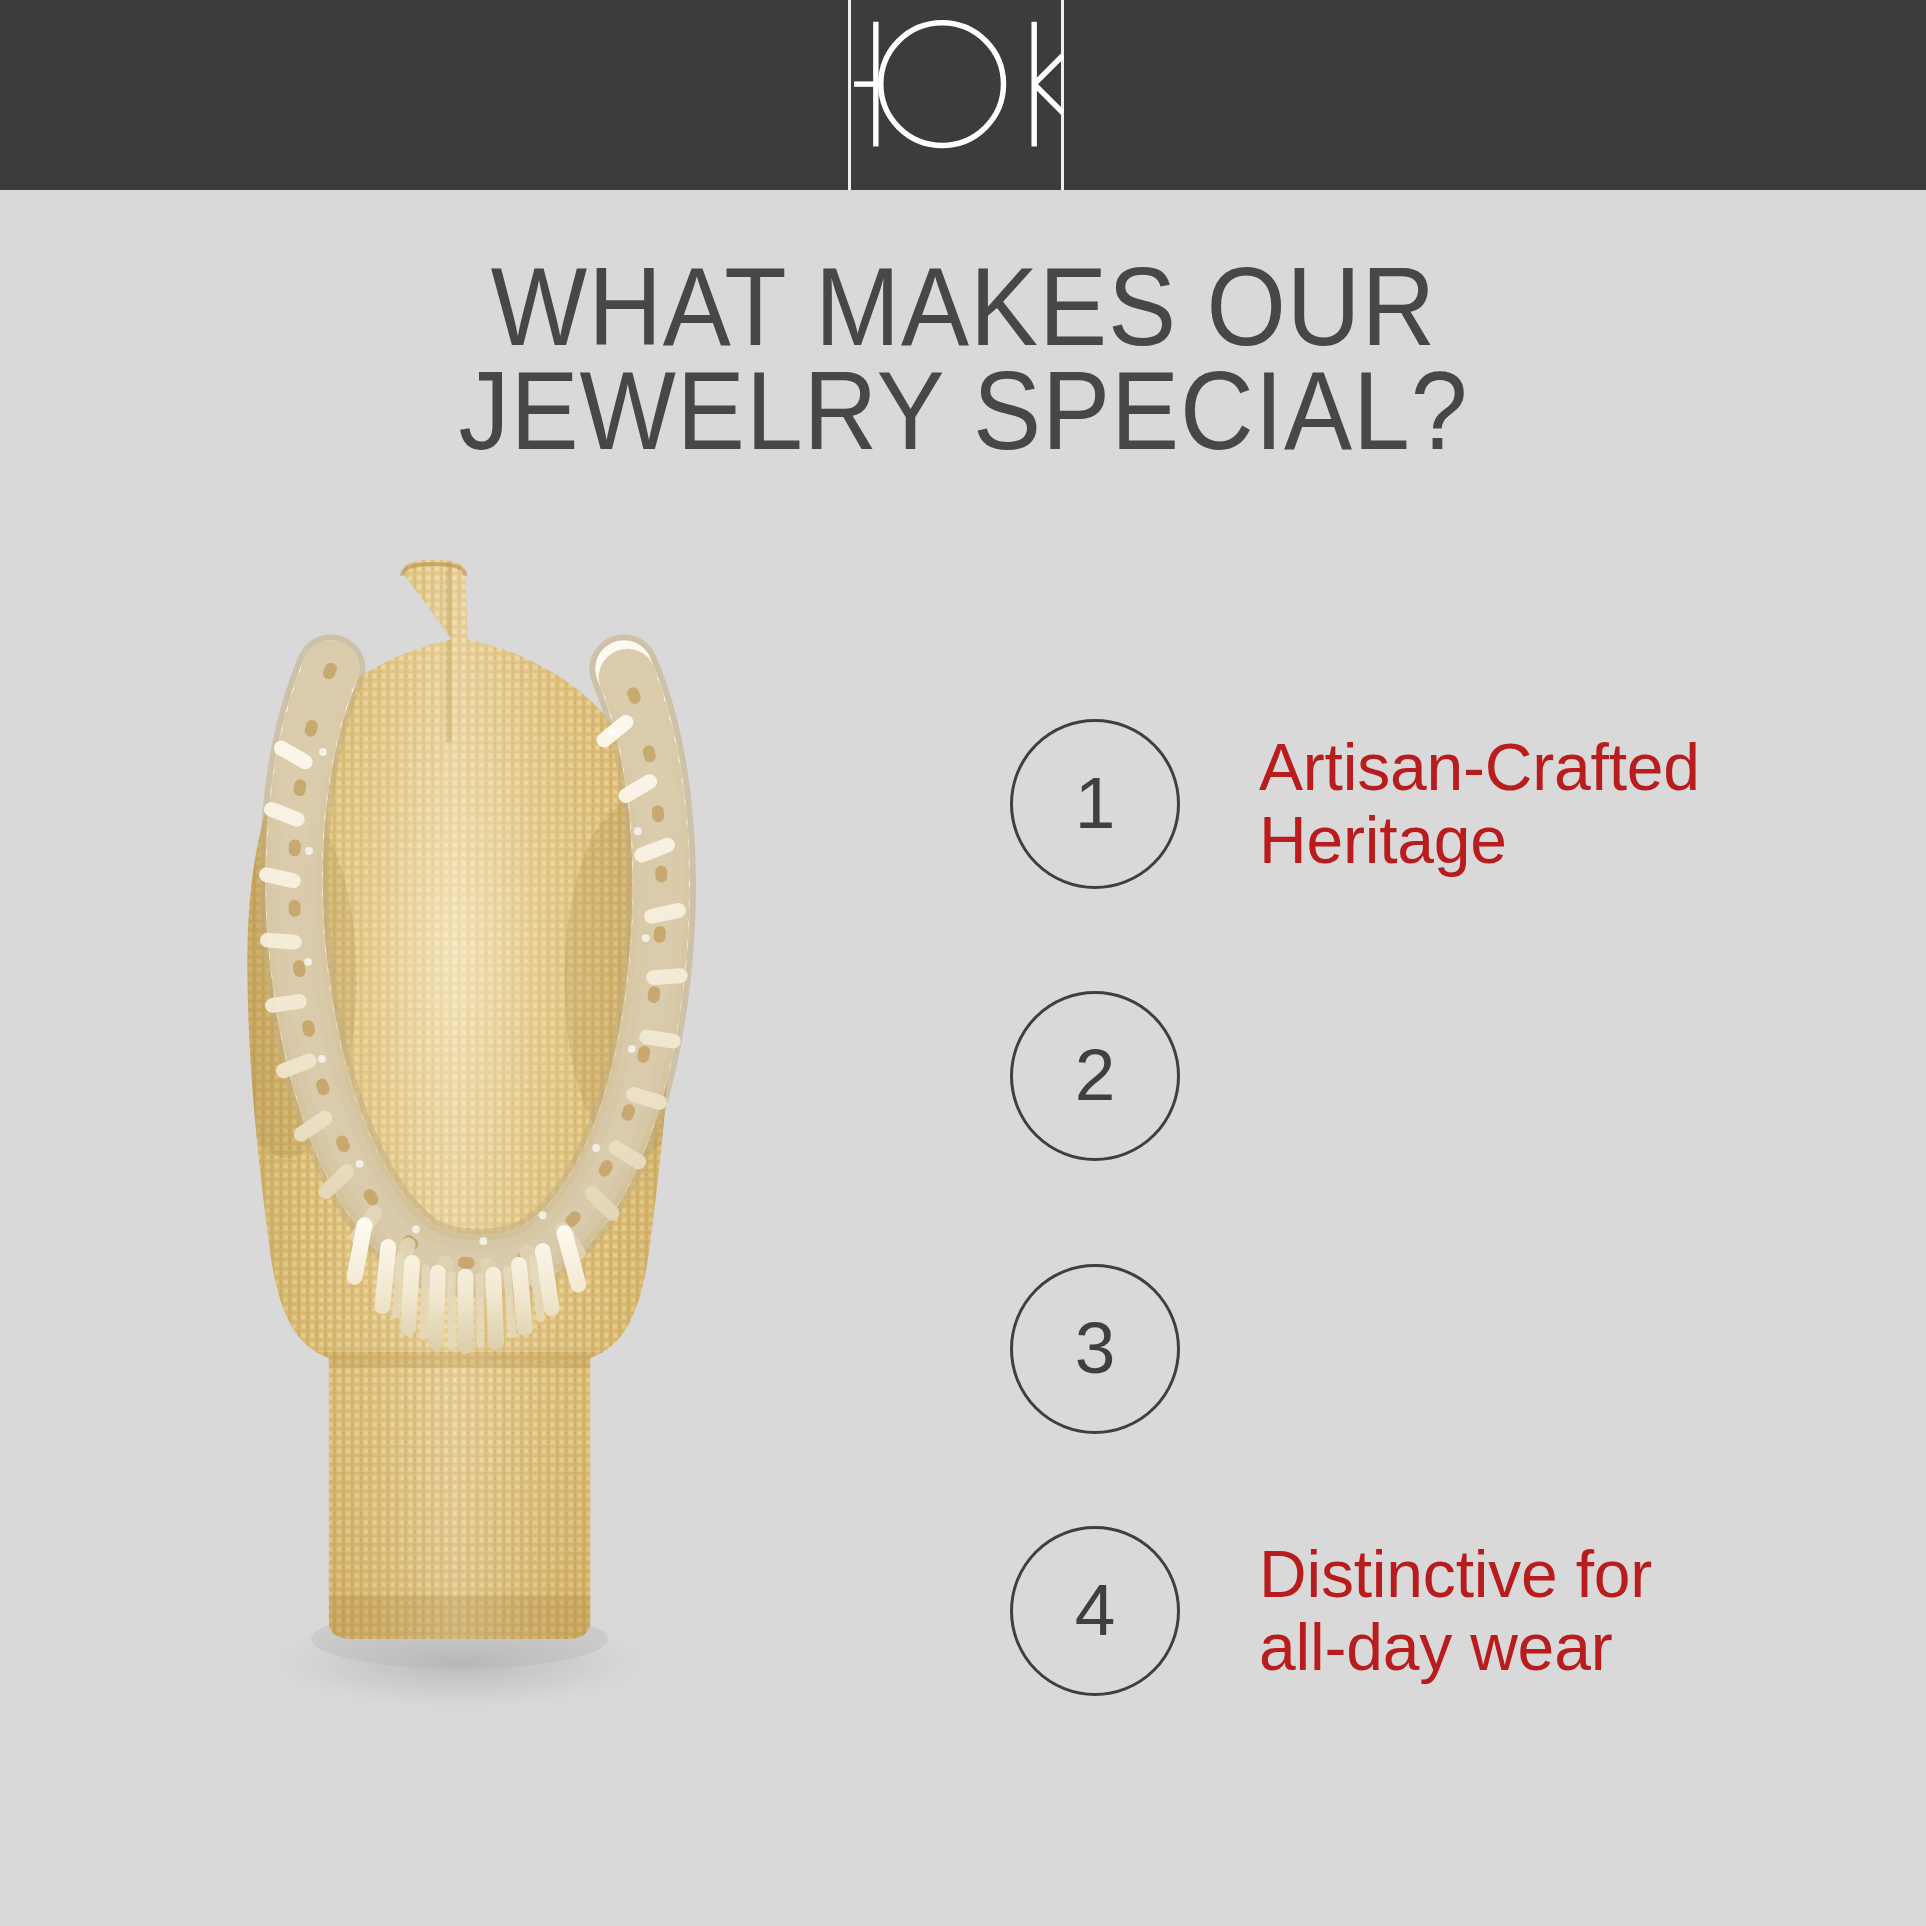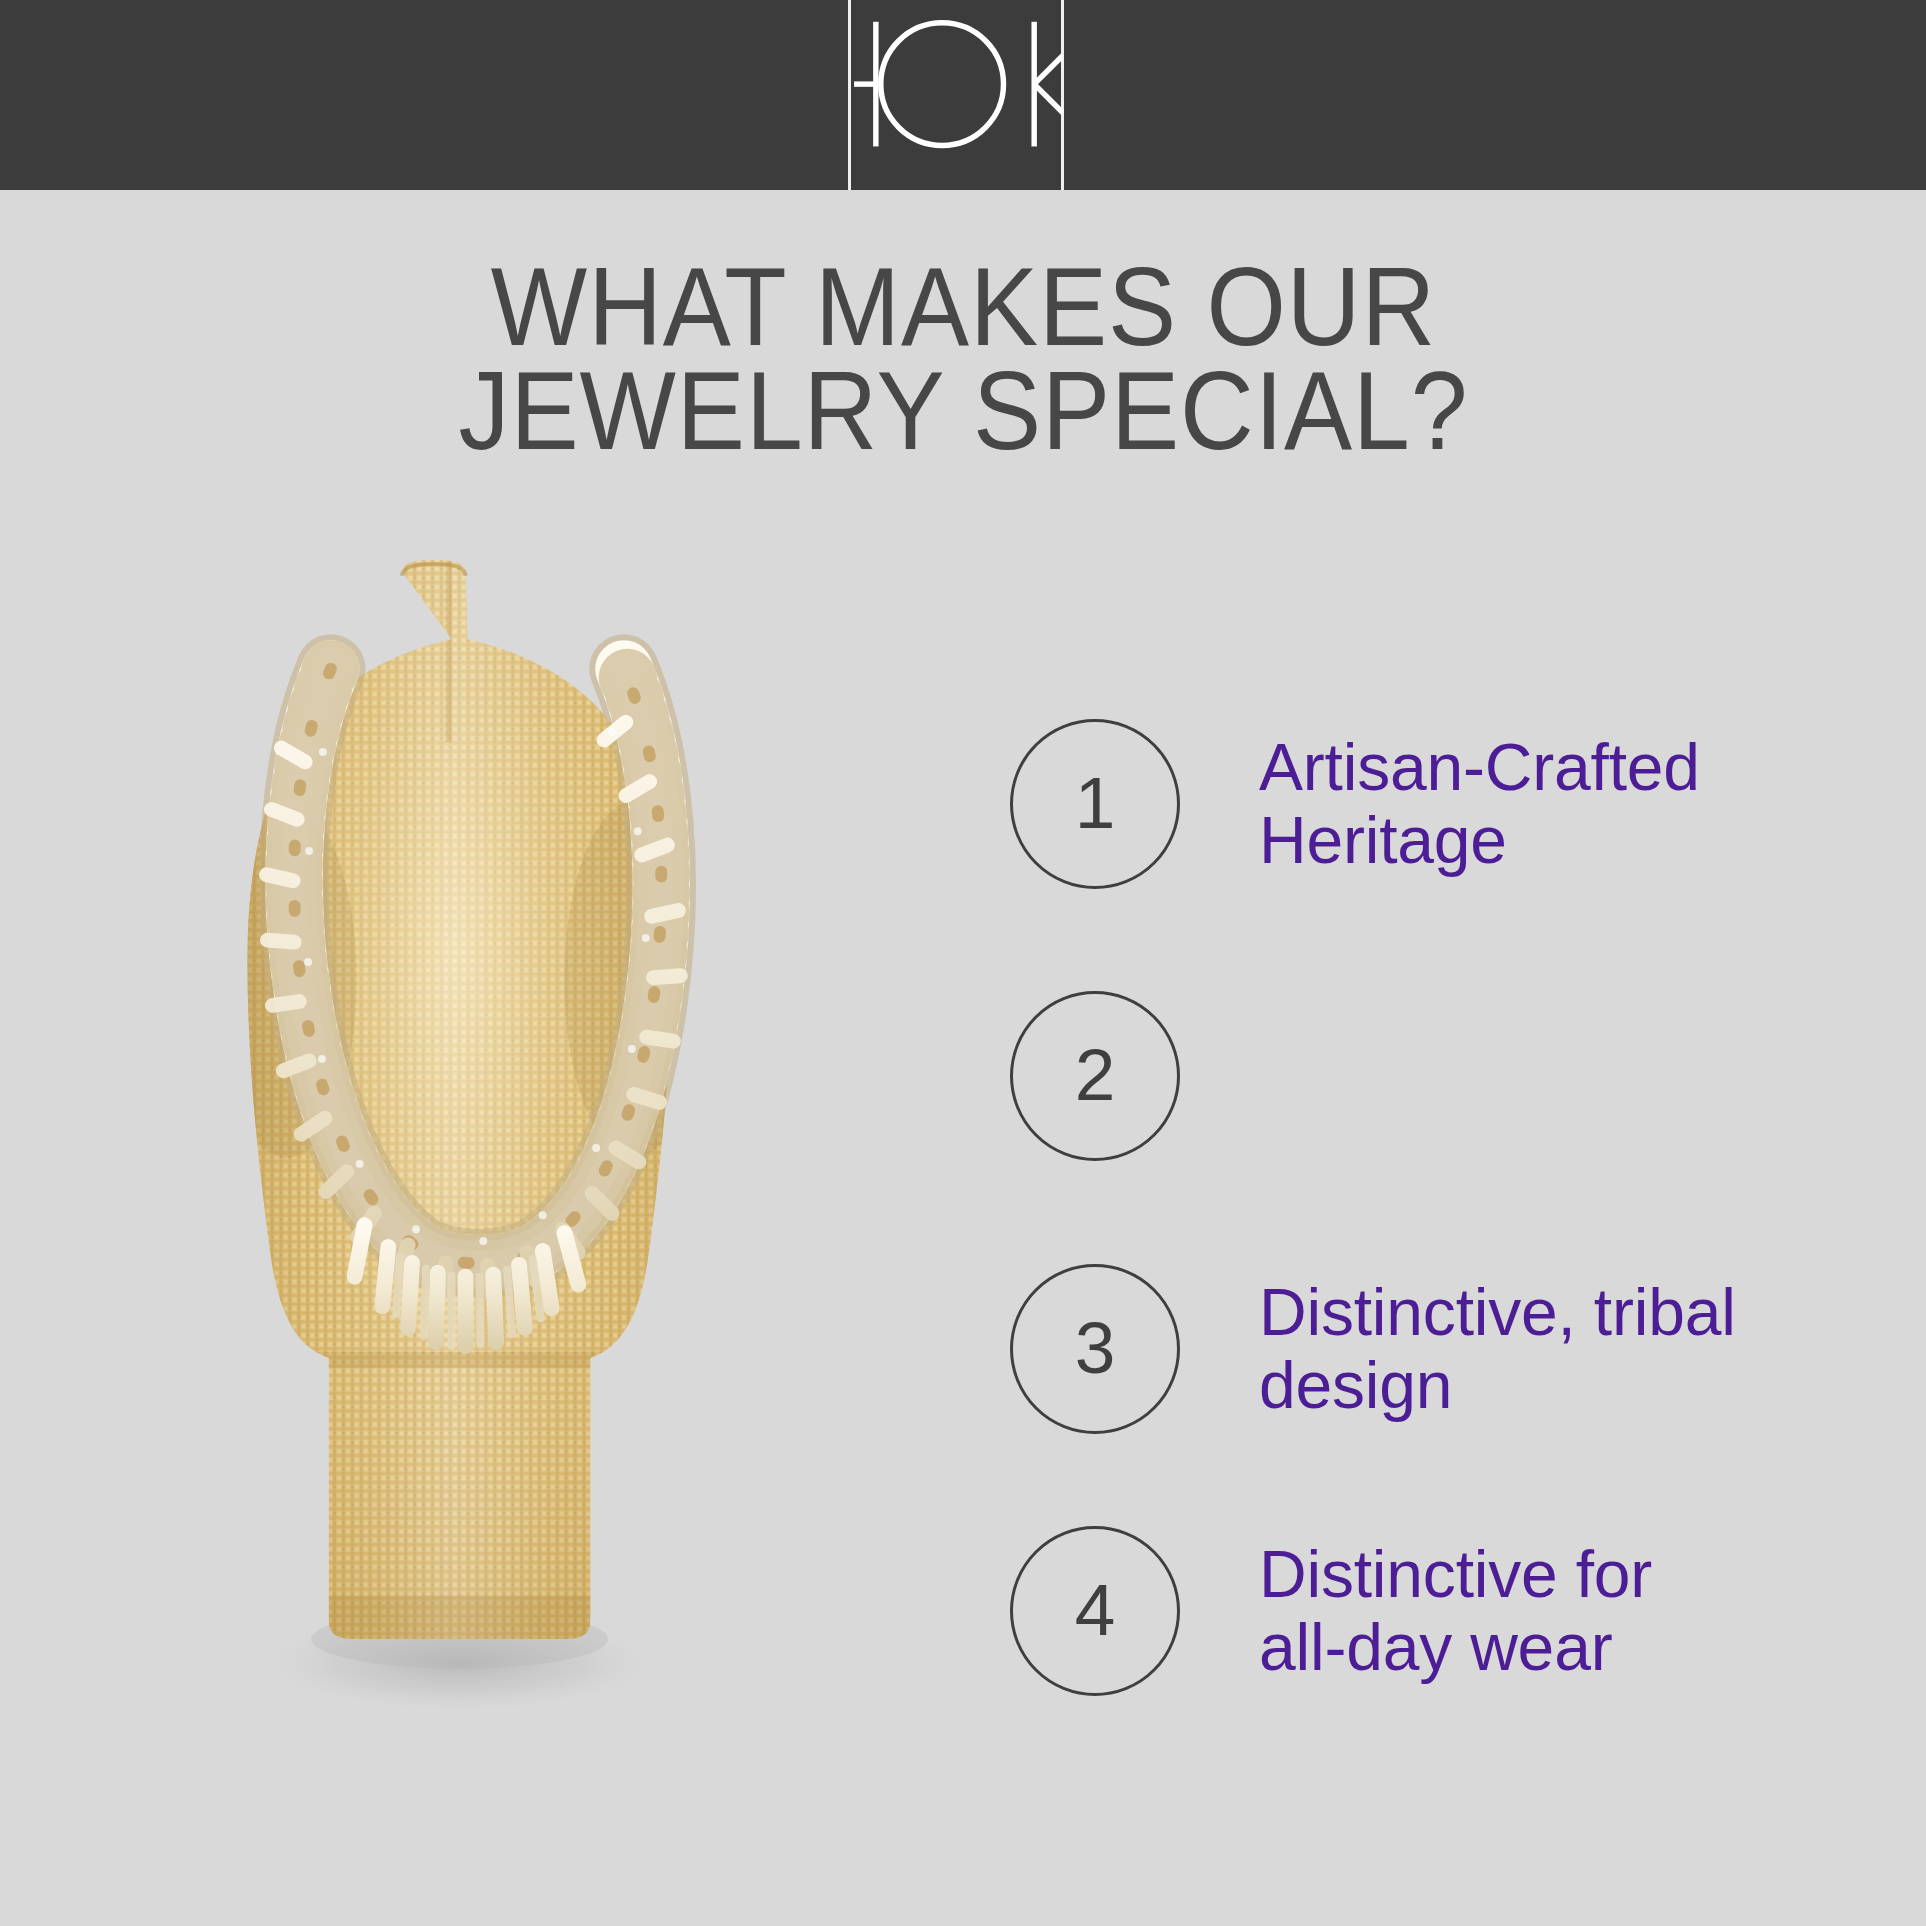--- a/index.html
+++ b/index.html
@@ -65,21 +65,21 @@
     border:3.5px solid #3f3f3f;
     display:flex;align-items:center;justify-content:center;
     box-sizing:border-box;
   }
   .num-circle .num{
     font-size:73px;color:#3f3f3f;font-weight:400;line-height:1;
     display:block;margin-top:-4px;
   }
   .feature-text{
     margin-left:79px;
-    color:#4c1d95;
+    color:#b91c1c;
     font-size:66px;
     line-height:73px;
     font-weight:400;
     letter-spacing:-0.2px;
     white-space:pre-line;
   }
 </style>
 </head>
 <body>
 
@@ -288,22 +288,20 @@
     <div class="feature f2">
       <div class="num-circle">
         <span class="num">2</span>
       </div>
     </div>
 
     <div class="feature f3">
       <div class="num-circle">
         <span class="num">3</span>
       </div>
-      <div class="feature-text">Distinctive, tribal
-design</div>
     </div>
 
     <div class="feature f4">
       <div class="num-circle">
         <span class="num">4</span>
       </div>
       <div class="feature-text">Distinctive for
 all-day wear</div>
     </div>
 

